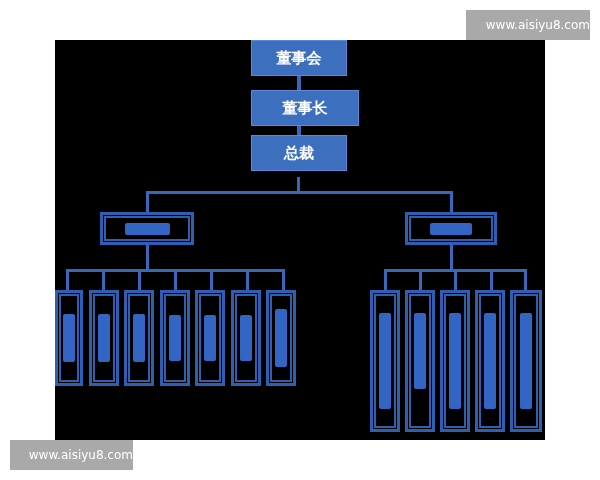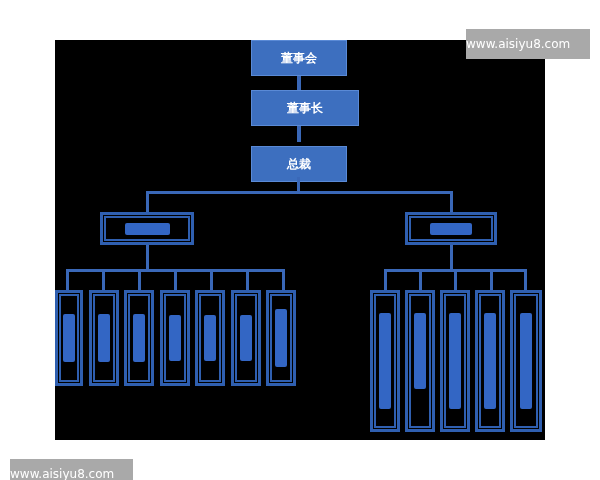--- a/index.html
+++ b/index.html
@@ -4,49 +4,49 @@
   <style>
     html, body { margin: 0; padding: 0; }
     body {
       width: 600px; height: 480px; background: #ffffff; position: relative; overflow: hidden;
       font-family: "DejaVu Sans", sans-serif;
     }
     .canvas { position: absolute; left: 55px; top: 40px; width: 490px; height: 400px; background: #000000; }
     .box {
       position: absolute; box-sizing: border-box; background: #3d6fbf;
       border: 1px solid #5a8ad6; display: flex; align-items: center; justify-content: center;
-      color: #ffffff; font-size: 12px; font-weight: bold;
+      color: #ffffff; font-size: 15px; font-weight: bold;
     }
     .obox {
       position: absolute; box-sizing: border-box; background: #000;
       border: 3px solid #2f5fb0; display: flex; align-items: center; justify-content: center;
       box-shadow: inset 0 0 0 1px #000, inset 0 0 0 3px #2f5fb0;
     }
     .blur-h { background: #3366c4; height: 12px; border-radius: 2px; filter: blur(0.6px); }
     .blur-v { background: #3366c4; width: 12px; border-radius: 2px; filter: blur(0.6px); }
     .line { position: absolute; background: #3a68b8; }
     .wm {
       position: absolute; background: #a9a9a9; color: #ffffff; font-size: 12px;
-      display: flex; align-items: center; justify-content: flex-start; font-family: "DejaVu Sans", sans-serif; margin-top: 19px;
+      display: flex; align-items: center; justify-content: flex-end; font-family: "DejaVu Sans", sans-serif;
     }
   </style>
 </head>
 <body>
 
 <div class="canvas"></div>
 
 <div class="box" style="left:251px;top:40px;width:96px;height:36px;">
     <span>董事会</span>
   </div>
 <div class="line" style="left:297px;top:76px;width:4px;height:15px;"></div>
 <div class="box" style="left:251px;top:90px;width:108px;height:36px;">
     <span>董事长</span>
   </div>
 <div class="line" style="left:297px;top:126px;width:4px;height:16px;"></div>
-<div class="box" style="left:251px;top:146px;width:96px;height:36px;">
+<div class="box" style="left:251px;top:135px;width:96px;height:36px;">
     <span>总裁</span>
   </div>
 
 <div class="line" style="left:297px;top:177px;width:3px;height:16px;"></div>
 <div class="line" style="left:146px;top:191px;width:306px;height:3px;"></div>
 <div class="line" style="left:146px;top:191px;width:3px;height:22px;"></div>
 <div class="line" style="left:450px;top:191px;width:3px;height:22px;"></div>
 
 <div class="obox" style="left:100px;top:212px;width:94px;height:33px;">
     <div class="blur-h" style="width:45px;"></div>

